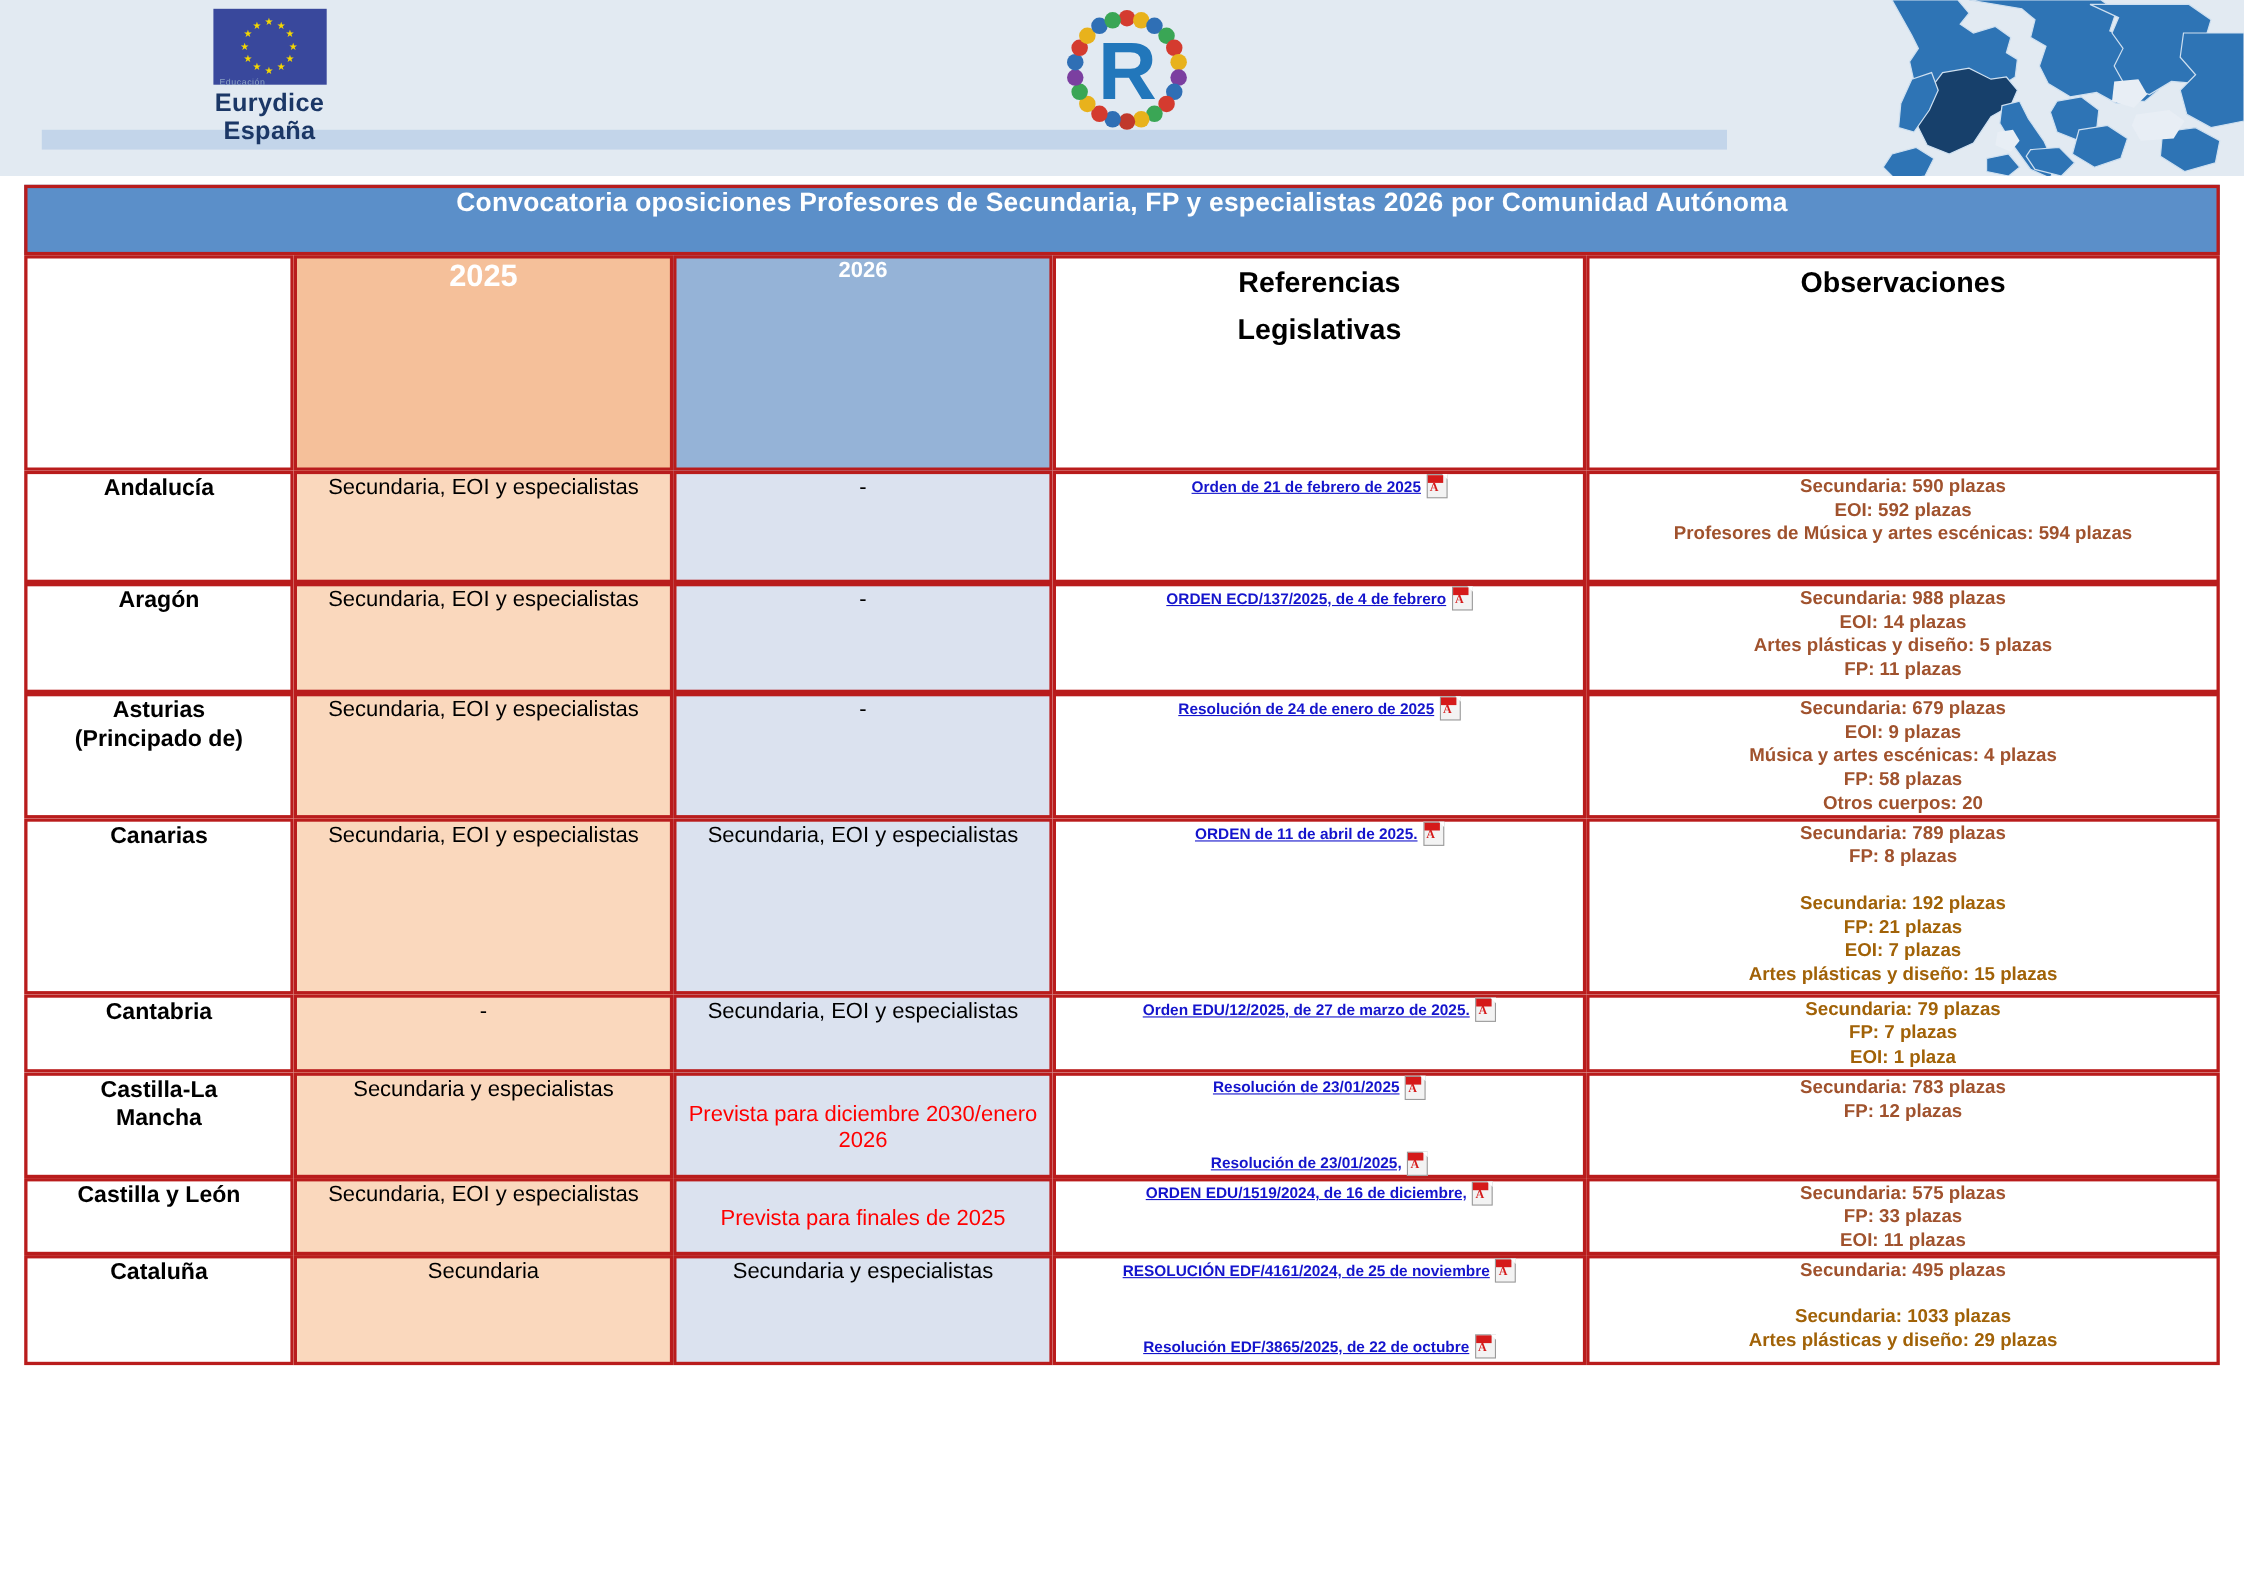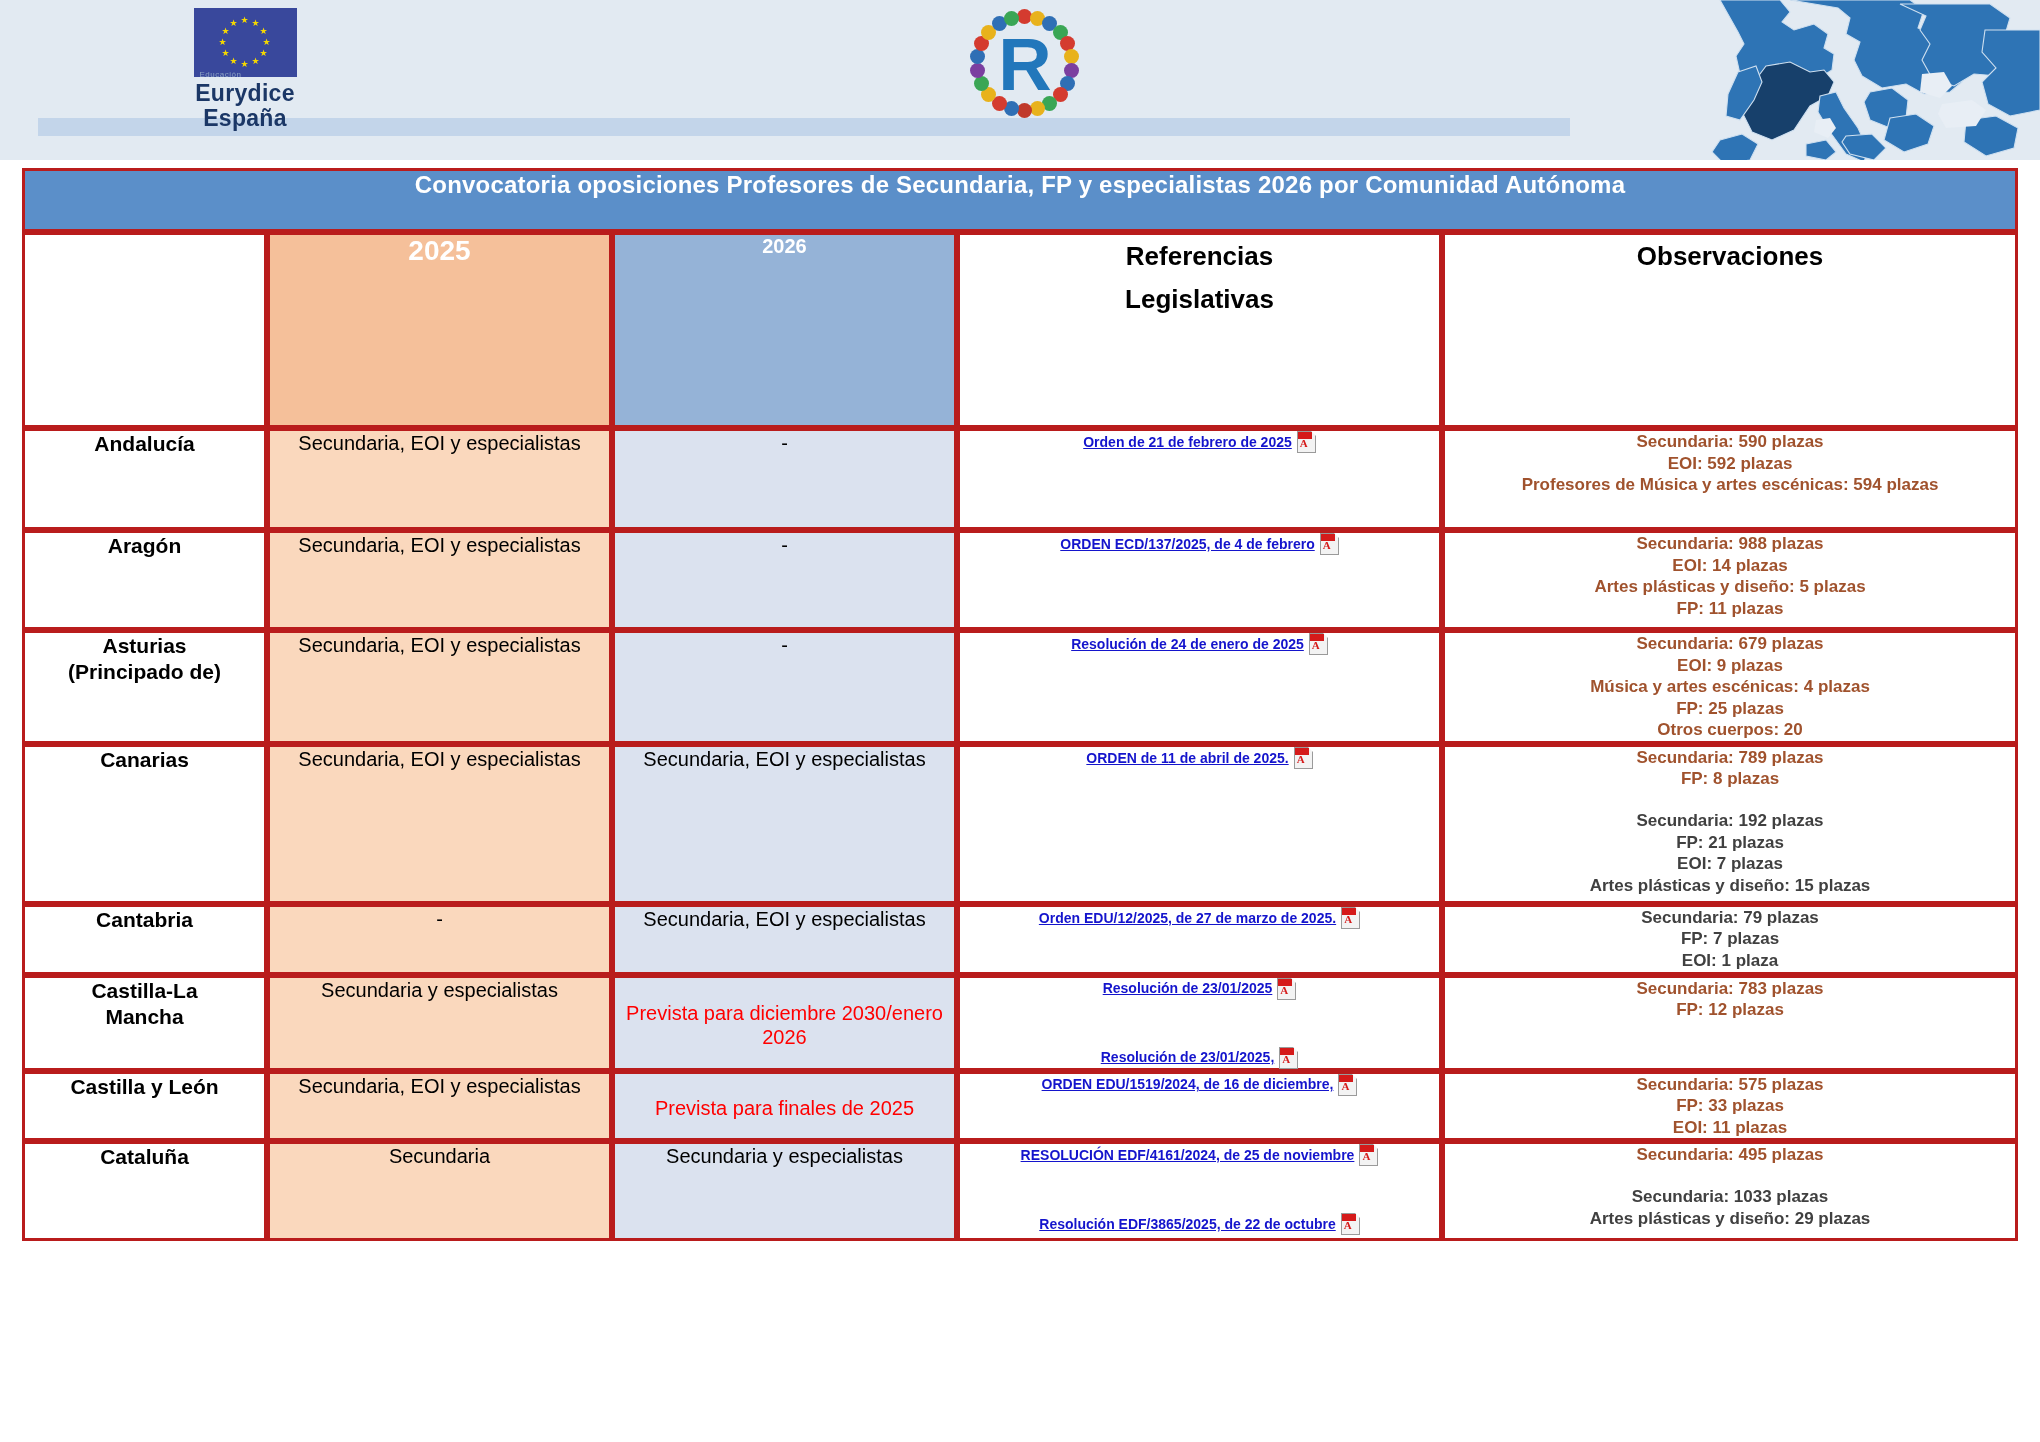--- a/index.html
+++ b/index.html
@@ -208,21 +208,21 @@
   }
   td.obs {
     background: #ffffff;
     text-align: center;
     padding: 8px 6px;
     font-size: 17px;
     font-weight: bold;
     line-height: 1.27;
   }
   .obs-2025 { color: #a0522d; }
-  .obs-2026 { color: #404040; }
+  .obs-2026 { color: #a16207; }
   .obs-gap { height: 20px; }
 
   .ref-link {
     display: inline-block;
     color: #1414cc;
     font-size: 14px;
     font-weight: bold;
     text-decoration: underline;
     white-space: nowrap;
     vertical-align: middle;
@@ -415,21 +415,21 @@
           </td>
           <td class="c2025">Secundaria, EOI y especialistas</td>
           <td class="c2026"><span class="dash">-</span></td>
           <td class="refs">
             <span class="ref-row"><a class="ref-link" href="#">Resolución de 24 de enero de 2025</a><span class="pdf-ico"><span class="sheet"></span><span class="band"></span><span class="a">A</span><span class="fold"></span></span></span>
           </td>
           <td class="obs">
             <div class="obs-2025">Secundaria: 679 plazas</div>
             <div class="obs-2025">EOI: 9 plazas</div>
             <div class="obs-2025">Música y artes escénicas: 4 plazas</div>
-            <div class="obs-2025">FP: 25 plazas</div>
+            <div class="obs-2025">FP: 58 plazas</div>
             <div class="obs-2025">Otros cuerpos: 20</div>
           </td>
         </tr>
         <tr style="height: 160px;">
           <td class="ca">Canarias</td>
           <td class="c2025">Secundaria, EOI y especialistas</td>
           <td class="c2026">Secundaria, EOI y especialistas</td>
           <td class="refs">
             <span class="ref-row"><a class="ref-link" href="#">ORDEN de 11 de abril de 2025.</a><span class="pdf-ico"><span class="sheet"></span><span class="band"></span><span class="a">A</span><span class="fold"></span></span></span>
           </td>

